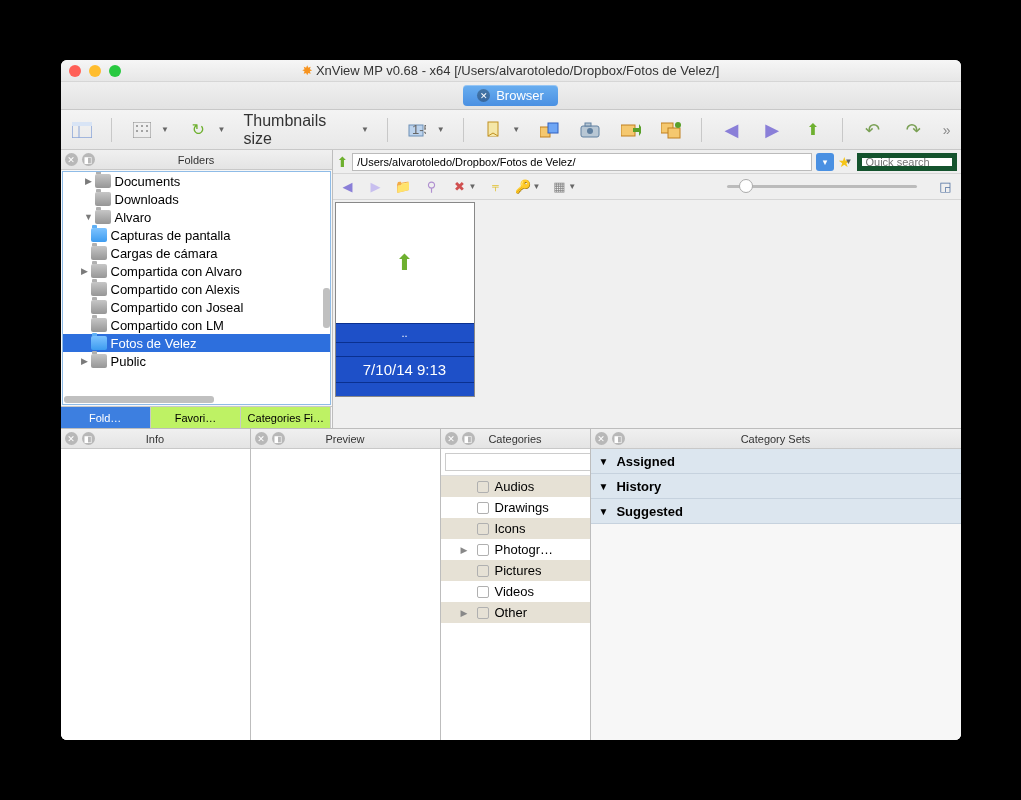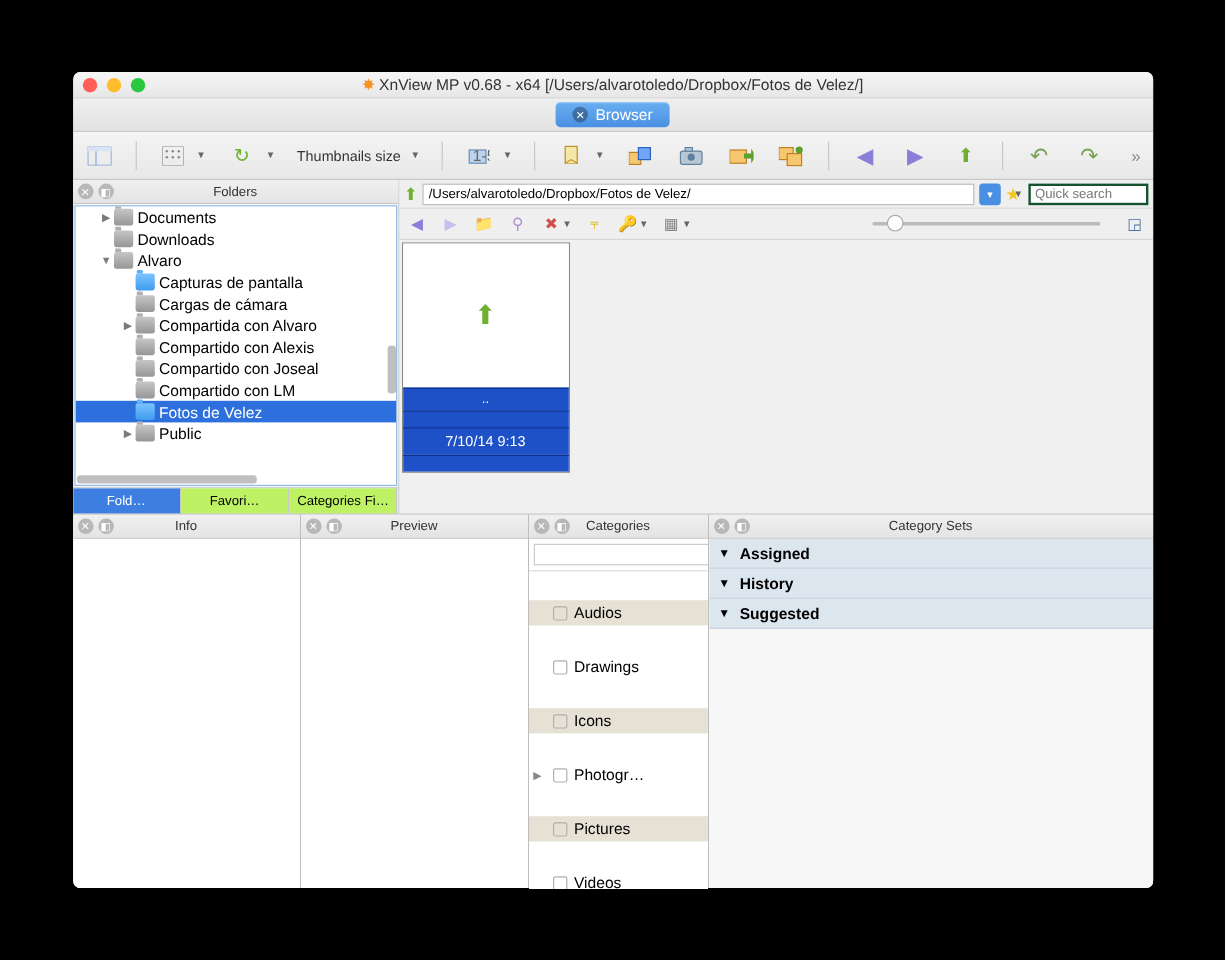--- a/index.html
+++ b/index.html
@@ -10,71 +10,71 @@
 .dot { width: 12px; height: 12px; border-radius: 50%; }
 .dot.red { background: #ff5f57; } .dot.yellow { background: #ffbd2e; } .dot.green { background: #28c940; }
 .title-center { position: absolute; left: 0; right: 0; text-align: center; font-size: 12px; color: #333; pointer-events: none; }
 .title-center .icon { color: #f7931e; }
 .tabstrip { height: 28px; background: linear-gradient(#efefef,#e3e3e3); display: flex; justify-content: center; align-items: center; border-bottom: 1px solid #c8c8c8; }
 .tab { background: linear-gradient(#69aef0,#4a90e2); color: #fff; border-radius: 4px; padding: 3px 14px; display: flex; align-items: center; gap: 6px; font-size: 12px; box-shadow: inset 0 1px rgba(255,255,255,0.3); }
 .tab .x { width: 13px; height: 13px; border-radius: 50%; background: rgba(0,0,0,0.3); color: #fff; font-size: 9px; display: inline-flex; align-items: center; justify-content: center; }
 .toolbar { height: 40px; background: linear-gradient(#f4f4f4,#e8e8e8); border-bottom: 1px solid #c8c8c8; display: flex; align-items: center; padding: 0 10px; gap: 18px; }
 .toolbar .tbtn { width: 24px; height: 24px; display: inline-flex; align-items: center; justify-content: center; cursor: pointer; }
 .toolbar .sep { width: 1px; height: 24px; background: #c8c8c8; }
-.toolbar .label { font-size: 12px; color: #333; }
+.toolbar .label { font-size: 16px; color: #333; }
 .dd { font-size: 8px; color: #666; margin-left: -10px; }
 .main { flex: 1; display: flex; flex-direction: column; min-height: 0; }
 .upper { display: flex; height: 278px; }
 .left-pane { width: 272px; border-right: 1px solid #bdbdbd; display: flex; flex-direction: column; background: #f7f7f7; }
 .pane-header { height: 20px; background: linear-gradient(#f0f0f0,#e4e4e4); border-bottom: 1px solid #c8c8c8; display: flex; align-items: center; position: relative; }
 .pane-header .ctrls { display: flex; gap: 4px; padding-left: 4px; }
 .circ { width: 13px; height: 13px; border-radius: 50%; background: #b8b8b8; color: #fff; font-size: 9px; display: inline-flex; align-items: center; justify-content: center; cursor: pointer; }
 .pane-title { position: absolute; left: 0; right: 0; text-align: center; font-size: 11px; color: #333; pointer-events: none; }
 .tree { flex: 1; overflow: auto; background: #fff; border: 1px solid #8fbce7; margin: 1px; position: relative; }
 .tree-body { min-height: 100%; }
 .tree-row { display: flex; align-items: center; height: 18px; padding-left: 4px; font-size: 12px; cursor: pointer; }
 .tree-row .disc { width: 12px; display: inline-flex; justify-content: center; color: #7a7a7a; font-size: 9px; }
 .tree-row .folder-ic { width: 16px; height: 14px; display: inline-block; margin-right: 4px; }
 .folder-gray { background: linear-gradient(#c6c6c6,#969696); border-radius: 2px; position: relative; }
 .folder-gray::before { content:''; position:absolute; top:-3px; left:1px; width:5px; height:3px; background:#b0b0b0; border-radius:1px 1px 0 0; }
 .folder-blue { background: linear-gradient(#7dc3ff,#3d9cf0); border-radius: 2px; position: relative; }
 .folder-blue::before { content:''; position:absolute; top:-3px; left:1px; width:5px; height:3px; background:#5fb0f5; border-radius:1px 1px 0 0; }
 .tree-row.selected { background: #2d6fdd; color: #fff; }
 .tree-row.selected .disc { color: #fff; }
-.indent-1 { padding-left: 20px; } .indent-2 { padding-left: 38px; }
+.indent-1 { padding-left: 20px; } .indent-2 { padding-left: 16px; }
 .tree-scrollbar { position: absolute; right: 0; top: 50%; width: 7px; height: 40px; background: #c0c0c0; border-radius: 3px; }
 .hscroll { position: absolute; bottom: 1px; left: 1px; width: 150px; height: 7px; background: #c0c0c0; border-radius: 3px; }
 .tabs-bottom { display: flex; height: 22px; border-top: 1px solid #c8c8c8; }
 .tabs-bottom .tb { flex: 1; display: flex; align-items: center; justify-content: center; font-size: 11px; border-right: 1px solid #c8c8c8; background: #bef264; cursor: pointer; overflow: hidden; white-space: nowrap; text-overflow: ellipsis; padding: 0 4px; }
 .tabs-bottom .tb.active { background: #3d7fe0; color: #fff; }
 .right-pane { flex: 1; display: flex; flex-direction: column; background: #f7f7f7; }
 .addrbar { height: 24px; display: flex; align-items: center; padding: 2px 4px; gap: 4px; background: #efefef; border-bottom: 1px solid #d6d6d6; }
 .addr-input { flex: 1; height: 18px; border: 1px solid #bbb; background: #fff; padding: 0 4px; font-size: 11px; }
 .addr-dd { width: 18px; height: 18px; background: #4a90e2; border-radius: 3px; color: #fff; font-size: 9px; display: inline-flex; align-items: center; justify-content: center; }
 .star { color: #f5c518; font-size: 14px; }
-.search { width: 100px; height: 18px; border: 2px solid #14532d; padding: 0 4px; font-size: 11px; color: #888; }
+.search { width: 100px; height: 18px; border: 5px solid #14532d; padding: 0 4px; font-size: 11px; color: #888; }
 .viewbar { height: 26px; display: flex; align-items: center; padding: 0 6px; gap: 10px; background: #efefef; border-bottom: 1px solid #d6d6d6; }
 .viewbar .ic { width: 18px; text-align: center; cursor: pointer; font-size: 13px; }
 .slider { flex: 1; display: flex; justify-content: flex-end; align-items: center; }
 .slider-track { width: 190px; height: 3px; background: #bbb; border-radius: 2px; position: relative; }
 .slider-thumb { width: 14px; height: 14px; background: #fff; border: 1px solid #aaa; border-radius: 50%; position: absolute; top: -6px; left: 12px; }
 .thumb-area { flex: 1; background: #f0f0f0; display: flex; align-items: flex-start; padding: 2px; }
 .thumb-item { width: 140px; background: #fff; border: 1px solid #888; }
 .thumb-img { height: 120px; display: flex; align-items: center; justify-content: center; background: #fff; font-size: 22px; color: #6eb02f; }
 .thumb-label { background: #1e50c8; color: #fff; text-align: center; font-size: 11px; padding: 3px 0; border-top: 1px solid #0a3090; }
-.thumb-meta { background: #1e50c8; color: #fff; text-align: center; font-size: 12px; padding: 4px 0; border-top: 1px solid #0a3090; }
+.thumb-meta { background: #1e50c8; color: #fff; text-align: center; font-size: 15px; padding: 4px 0; border-top: 1px solid #0a3090; }
 .thumb-meta2 { background: #1e50c8; height: 14px; border-top: 1px solid #0a3090; }
 .lower { flex: 1; display: flex; border-top: 1px solid #bdbdbd; min-height: 0; }
 .panel { border-right: 1px solid #bdbdbd; display: flex; flex-direction: column; background: #f7f7f7; }
 .panel:last-child { border-right: none; }
 .panel-body { flex: 1; background: #fff; overflow: auto; }
 .cat-filter { display: flex; padding: 4px; gap: 3px; background: #fff; border-bottom: 1px solid #ddd; }
 .cat-filter input { flex: 1; height: 18px; border: 1px solid #ccc; padding: 0 3px; font-size: 11px; }
 .cat-list { }
-.cat-row { display: flex; align-items: center; height: 21px; padding-left: 4px; font-size: 12px; gap: 6px; margin-top: 24px; }
+.cat-row { display: flex; align-items: center; height: 21px; padding-left: 20px; font-size: 12px; gap: 6px; }
 .cat-row:nth-child(odd) { background: #e6e1d5; }
 .cat-row:nth-child(even) { background: #fff; }
 .cat-row .disc { width: 10px; color: #888; font-size: 9px; }
 .cat-row .cb { width: 12px; height: 12px; border: 1px solid #b0b0b0; border-radius: 2px; }
 .set-toolbar { display: flex; padding: 4px; gap: 4px; align-items: center; background: #f7f7f7; border-bottom: 1px solid #ddd; }
 .set-toolbar .btn { height: 20px; border: 1px solid #c0c0c0; background: #fff; border-radius: 3px; padding: 0 6px; font-size: 11px; cursor: pointer; }
 .set-toolbar select { flex: 1; height: 20px; border: 1px solid #4a90e2; border-radius: 3px; background: #fff; font-size: 11px; padding: 0 4px; }
 .set-section { display: flex; align-items: center; height: 25px; padding: 0 8px; gap: 8px; font-size: 13px; font-weight: bold; background: #dce6ef; border-bottom: 1px solid #c6d2de; cursor: pointer; }
 .set-section .tri { font-size: 10px; }
 .set-body { background: #fff; }

